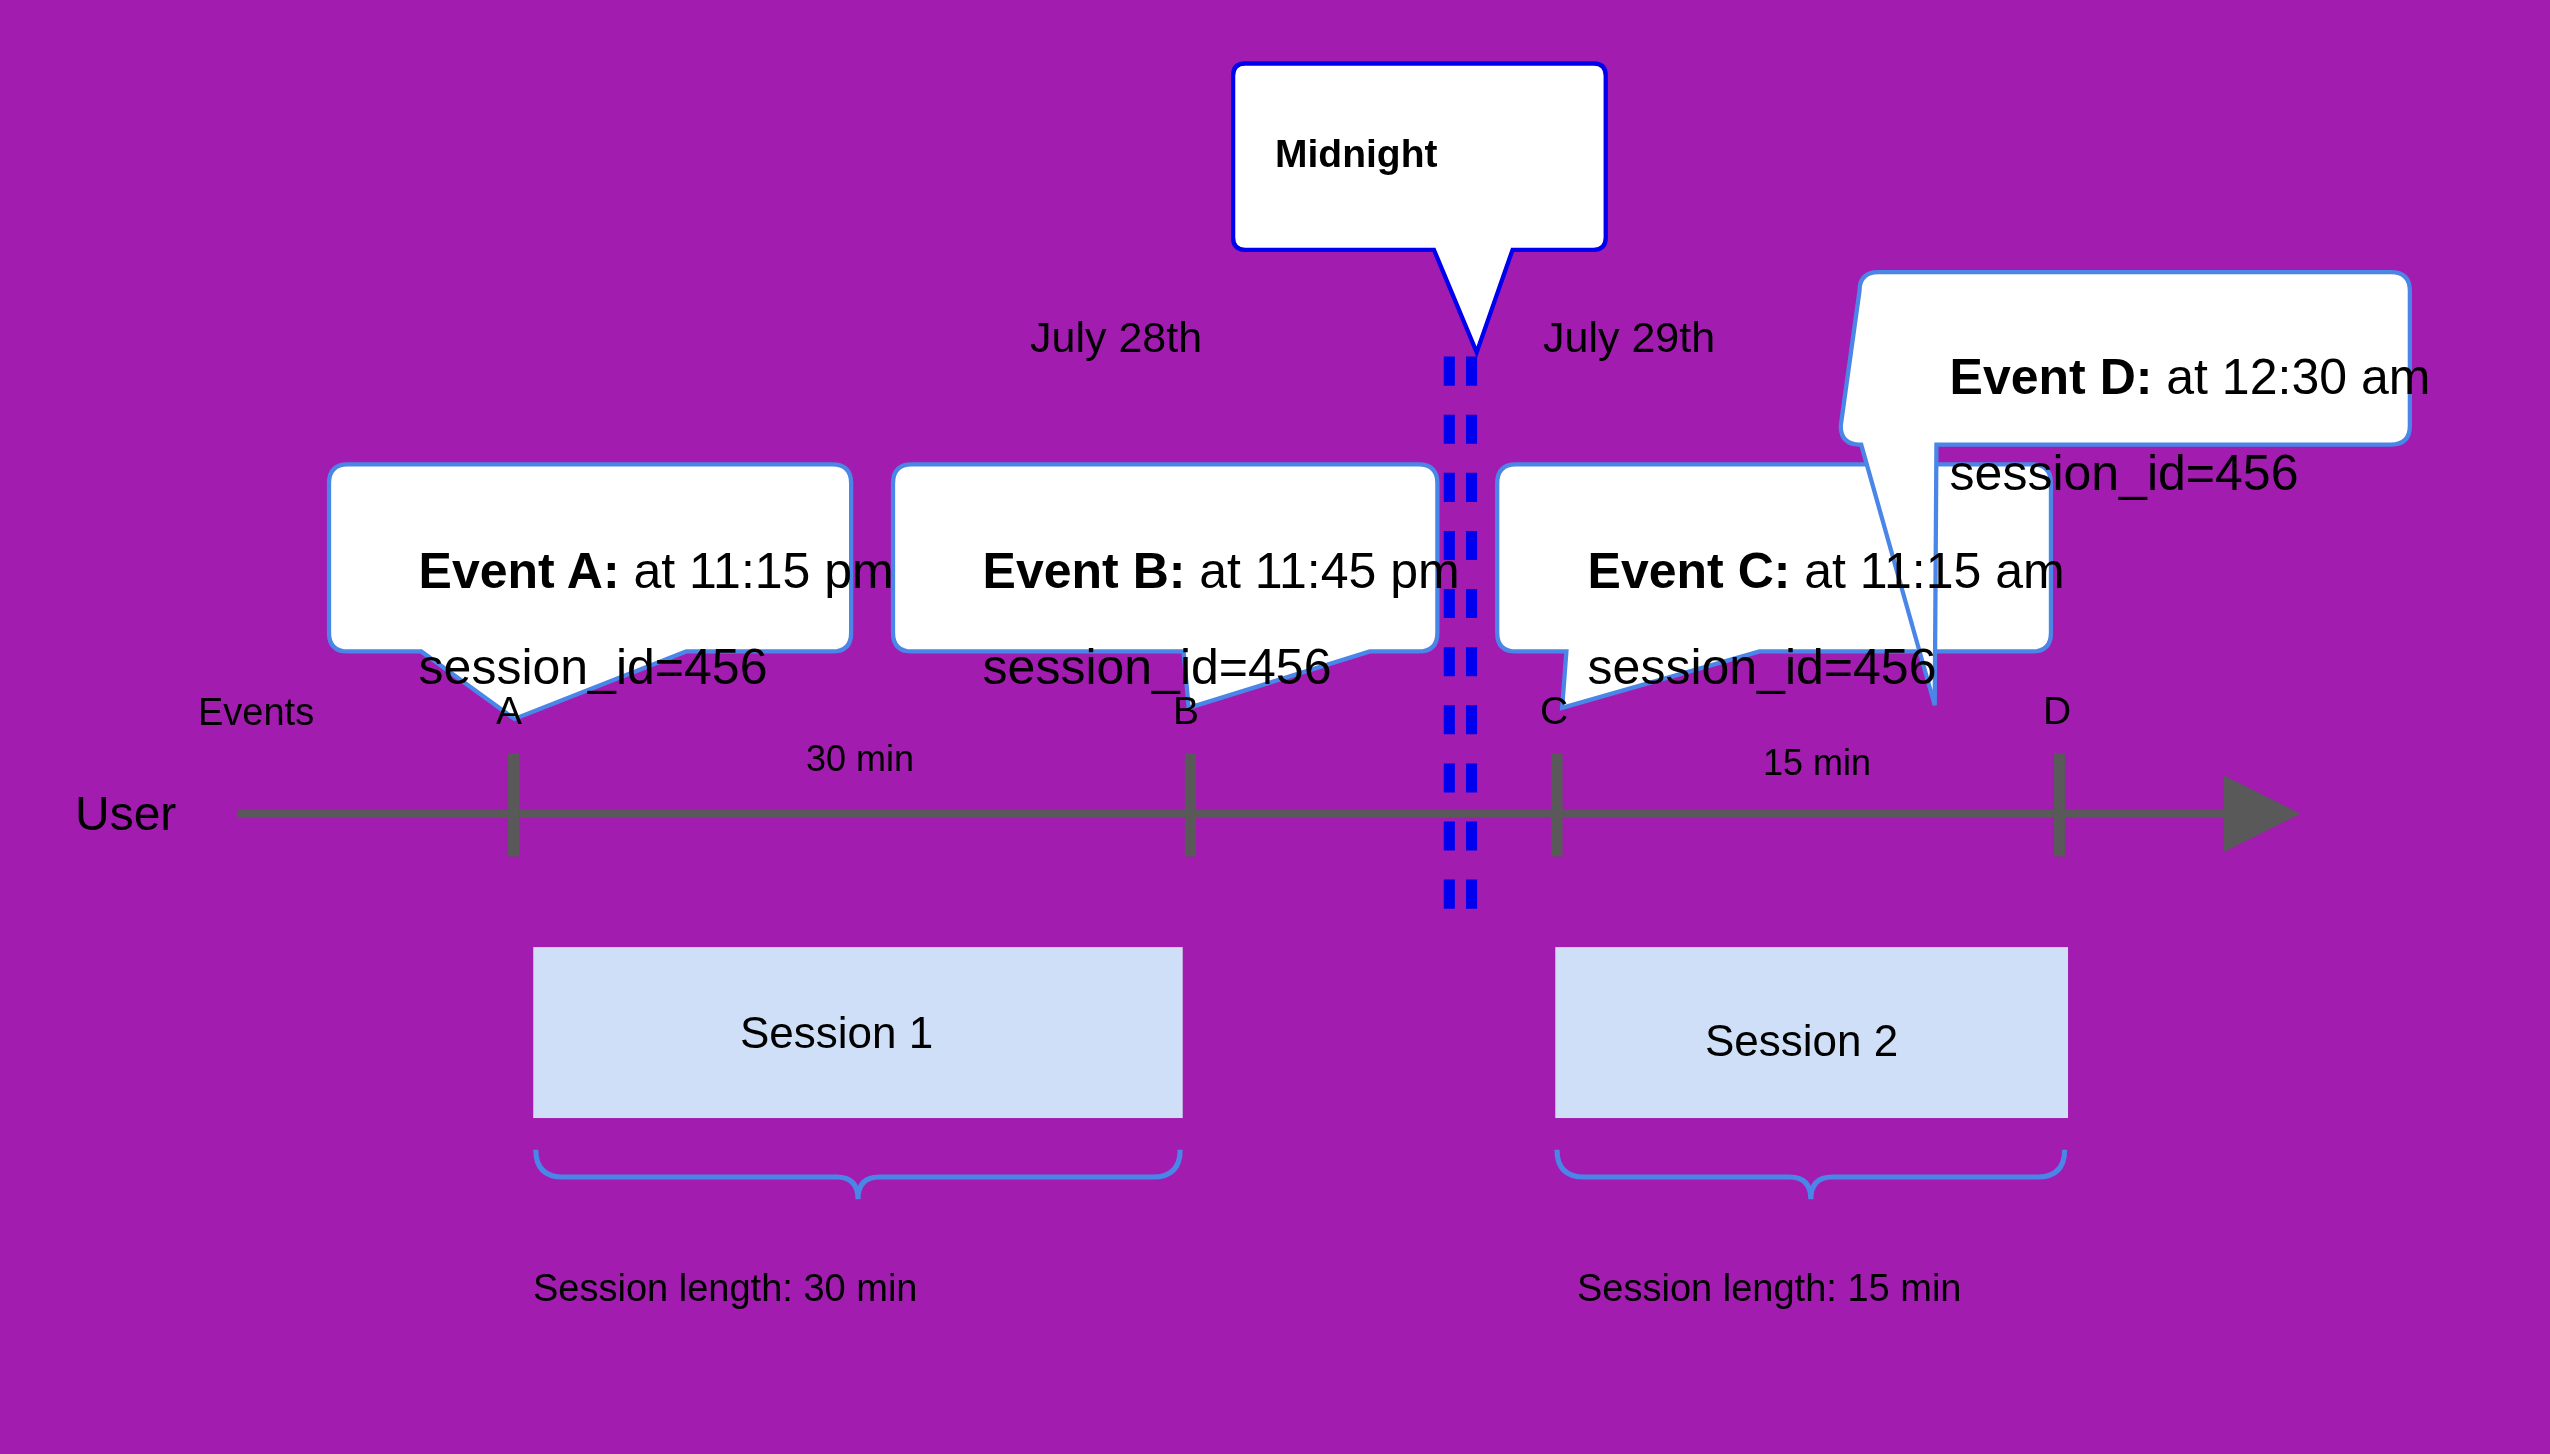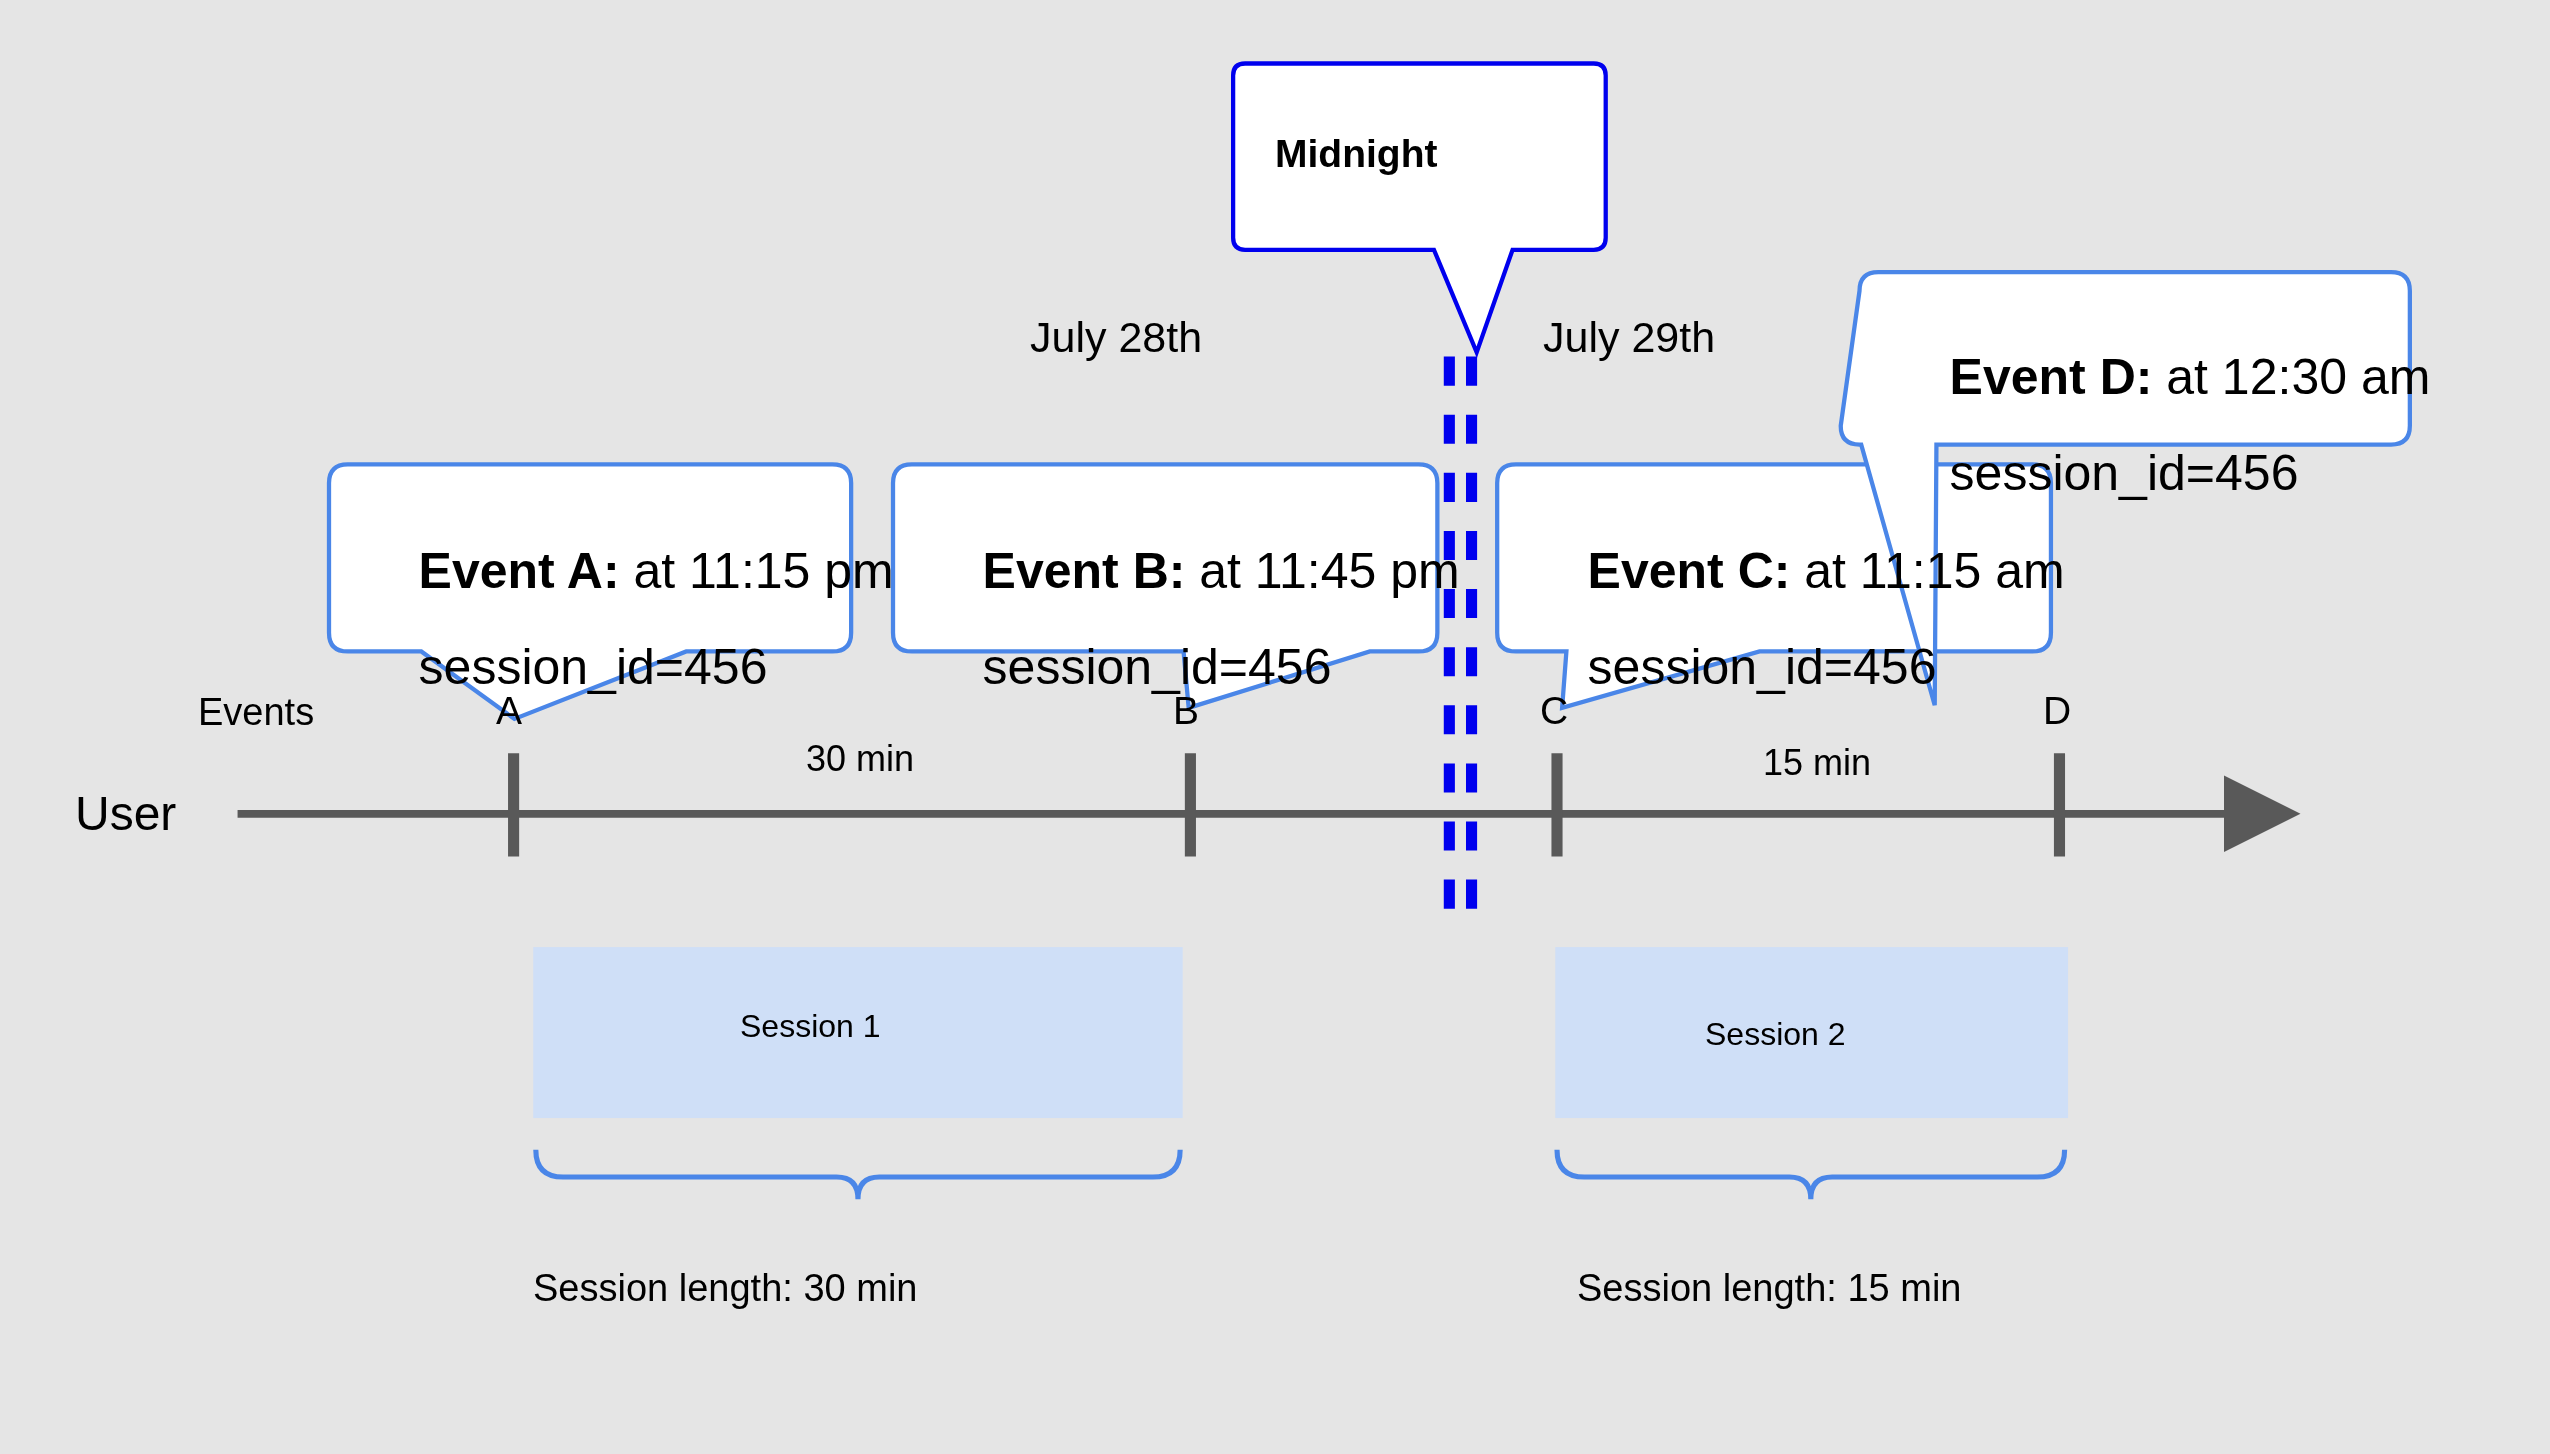--- a/index.html
+++ b/index.html
@@ -1,27 +1,27 @@
 <!DOCTYPE html>
 <html style="font-size:13.7px"><head>
 <meta charset="utf-8">
 <style>
   html,body{margin:0;padding:0;background:#ffffff;}
   body{width:2550px;height:1455px;overflow:hidden;font-family:"Liberation Sans",sans-serif;}
-  #stage{position:relative;width:2550px;height:1455px;background:#e5e5e5;}
+  #stage{position:relative;width:2550px;height:1455px;background:#a21caf;}
   #svgroot{position:absolute;left:0;top:0;width:2550px;height:1455px;}
   .txt{position:absolute;white-space:pre;color:#000;}
   .callout-text{position:absolute;color:#000;font-size:50px;line-height:48px;white-space:pre;}
   .evname{font-weight:bold;}
   .big-label{font-size:48px;}
   .mid-label{font-size:38px;}
   .date-label{font-size:43px;}
   .tick-label{font-size:39px;}
   .minlabel{font-size:36px;}
-  .sessname{font-size:32px;}
+  .sessname{font-size:44px;}
   .seslen{font-size:38px;}
   .midnight-label{font-size:39px;font-weight:bold;}
 </style>
 </head>
 <body>
 
 <div id="stage">
 
   <svg id="svgroot" viewBox="0 0 2984 1702">
     <defs>

